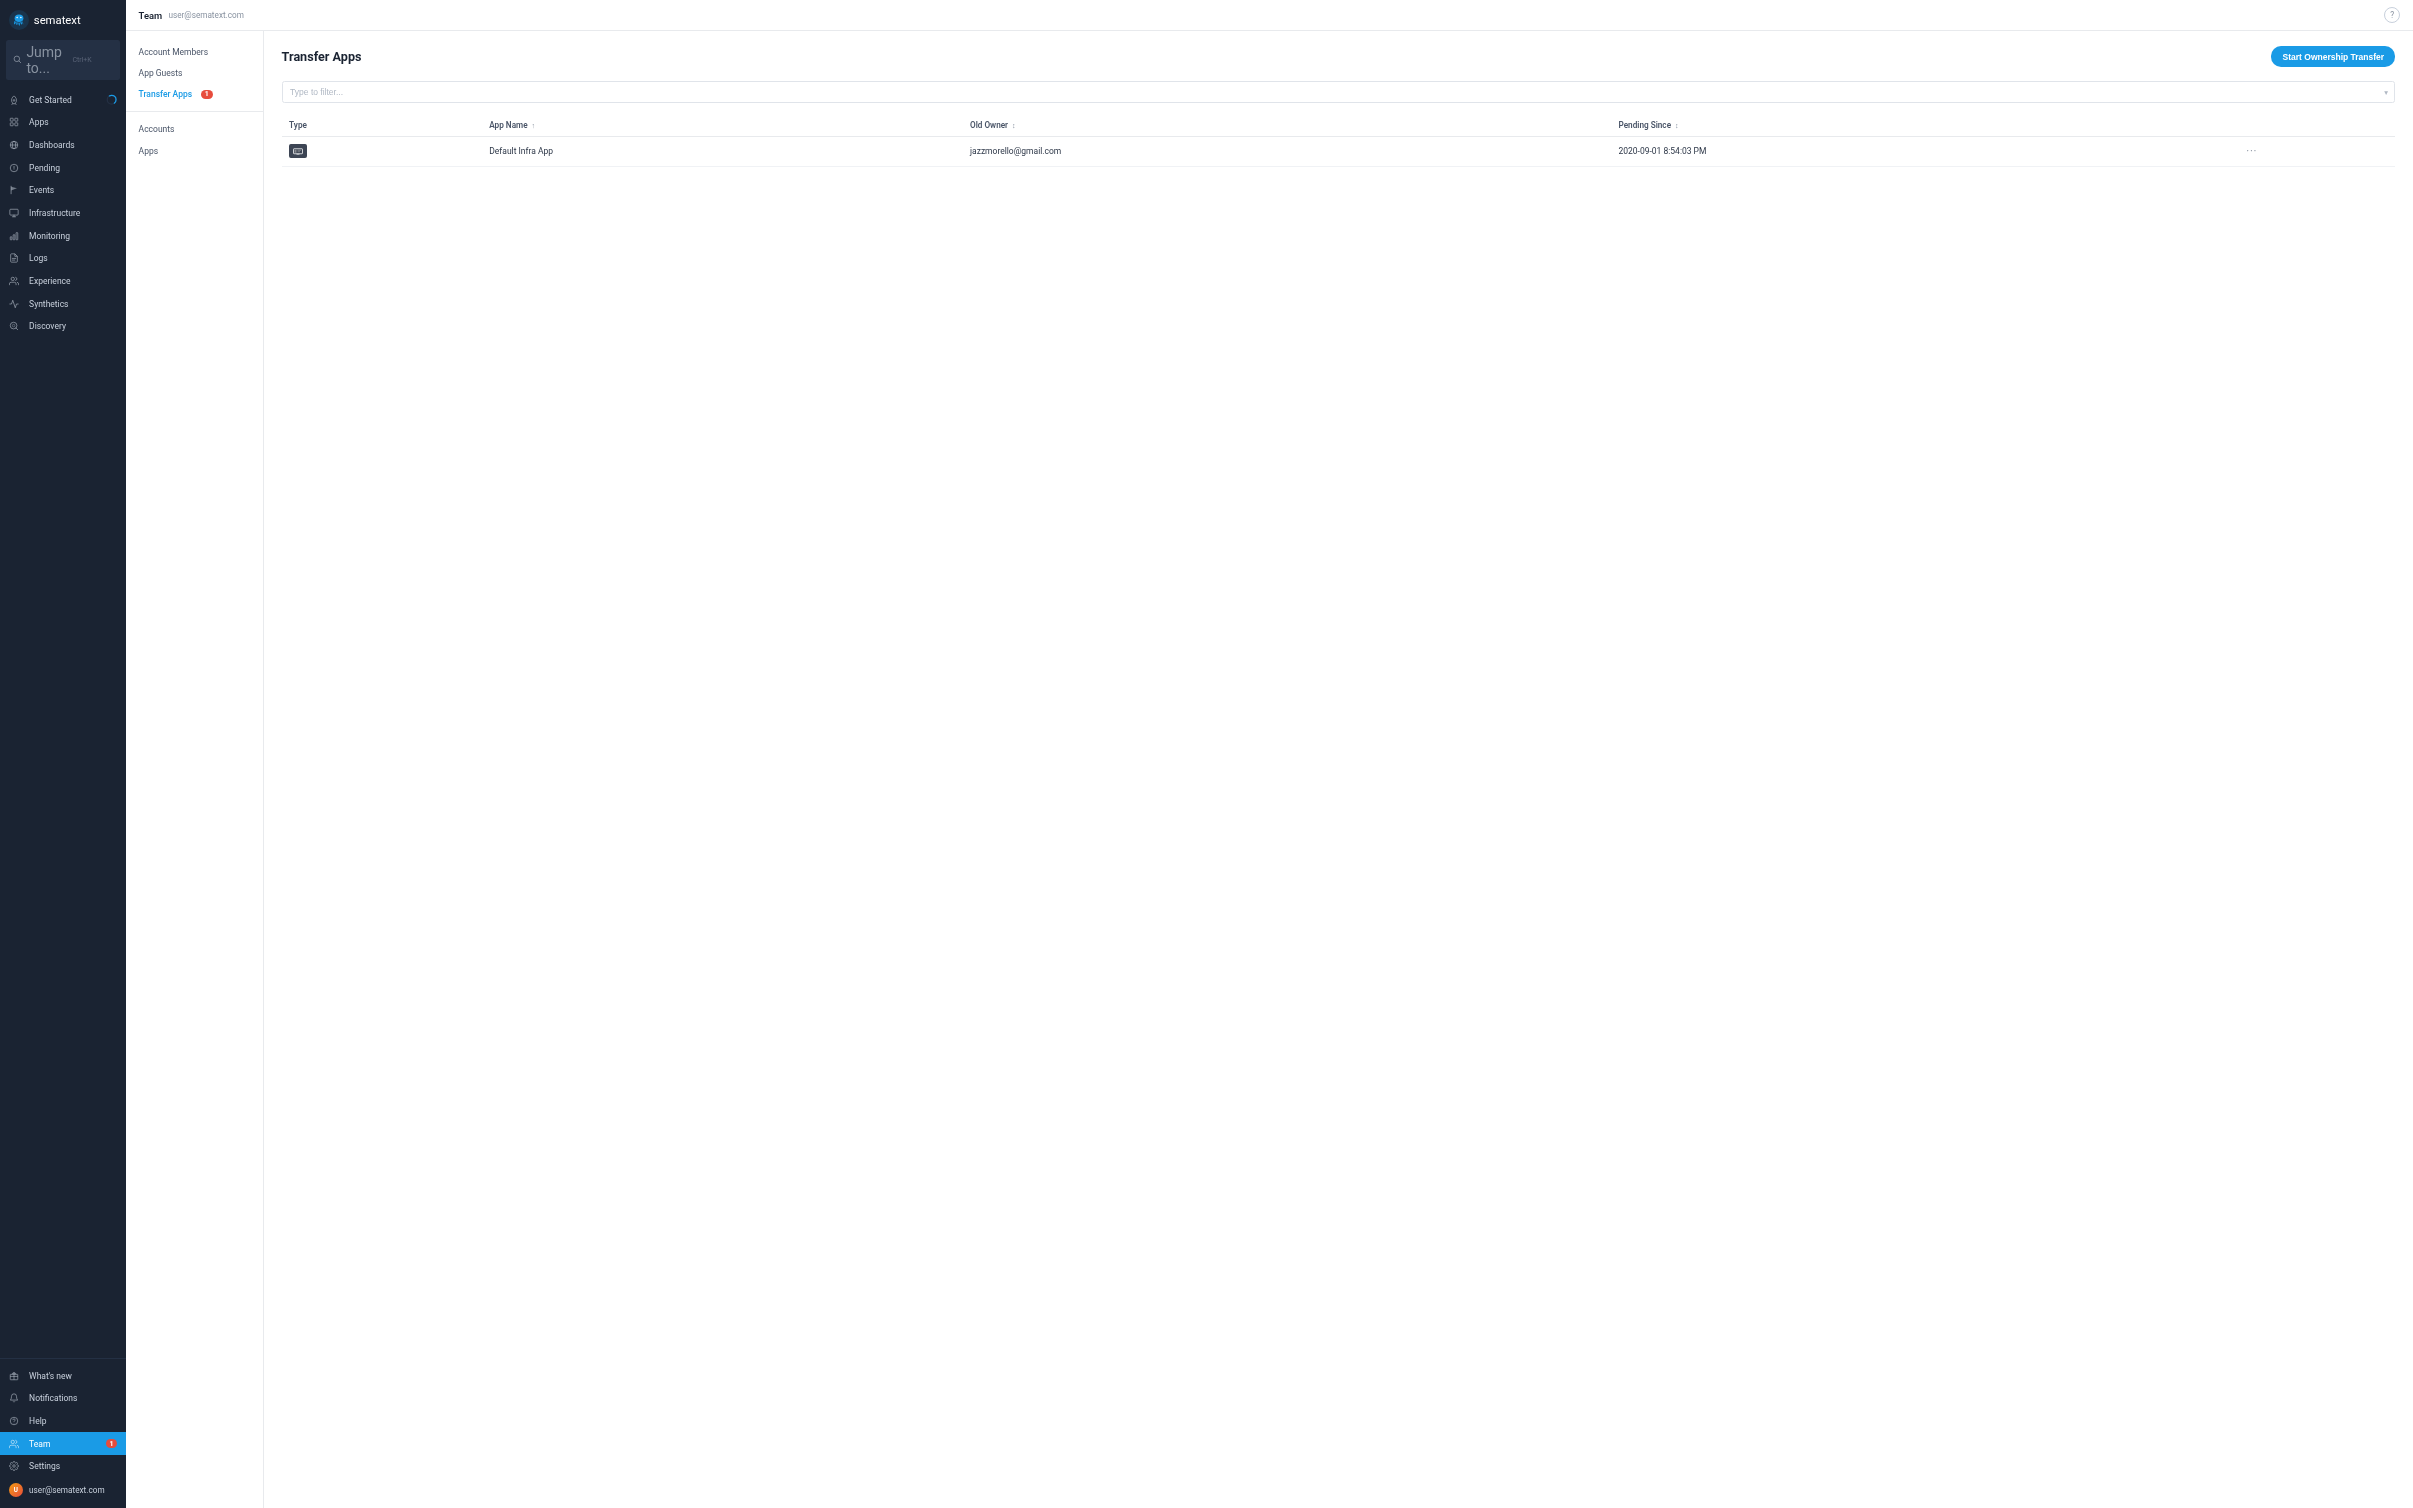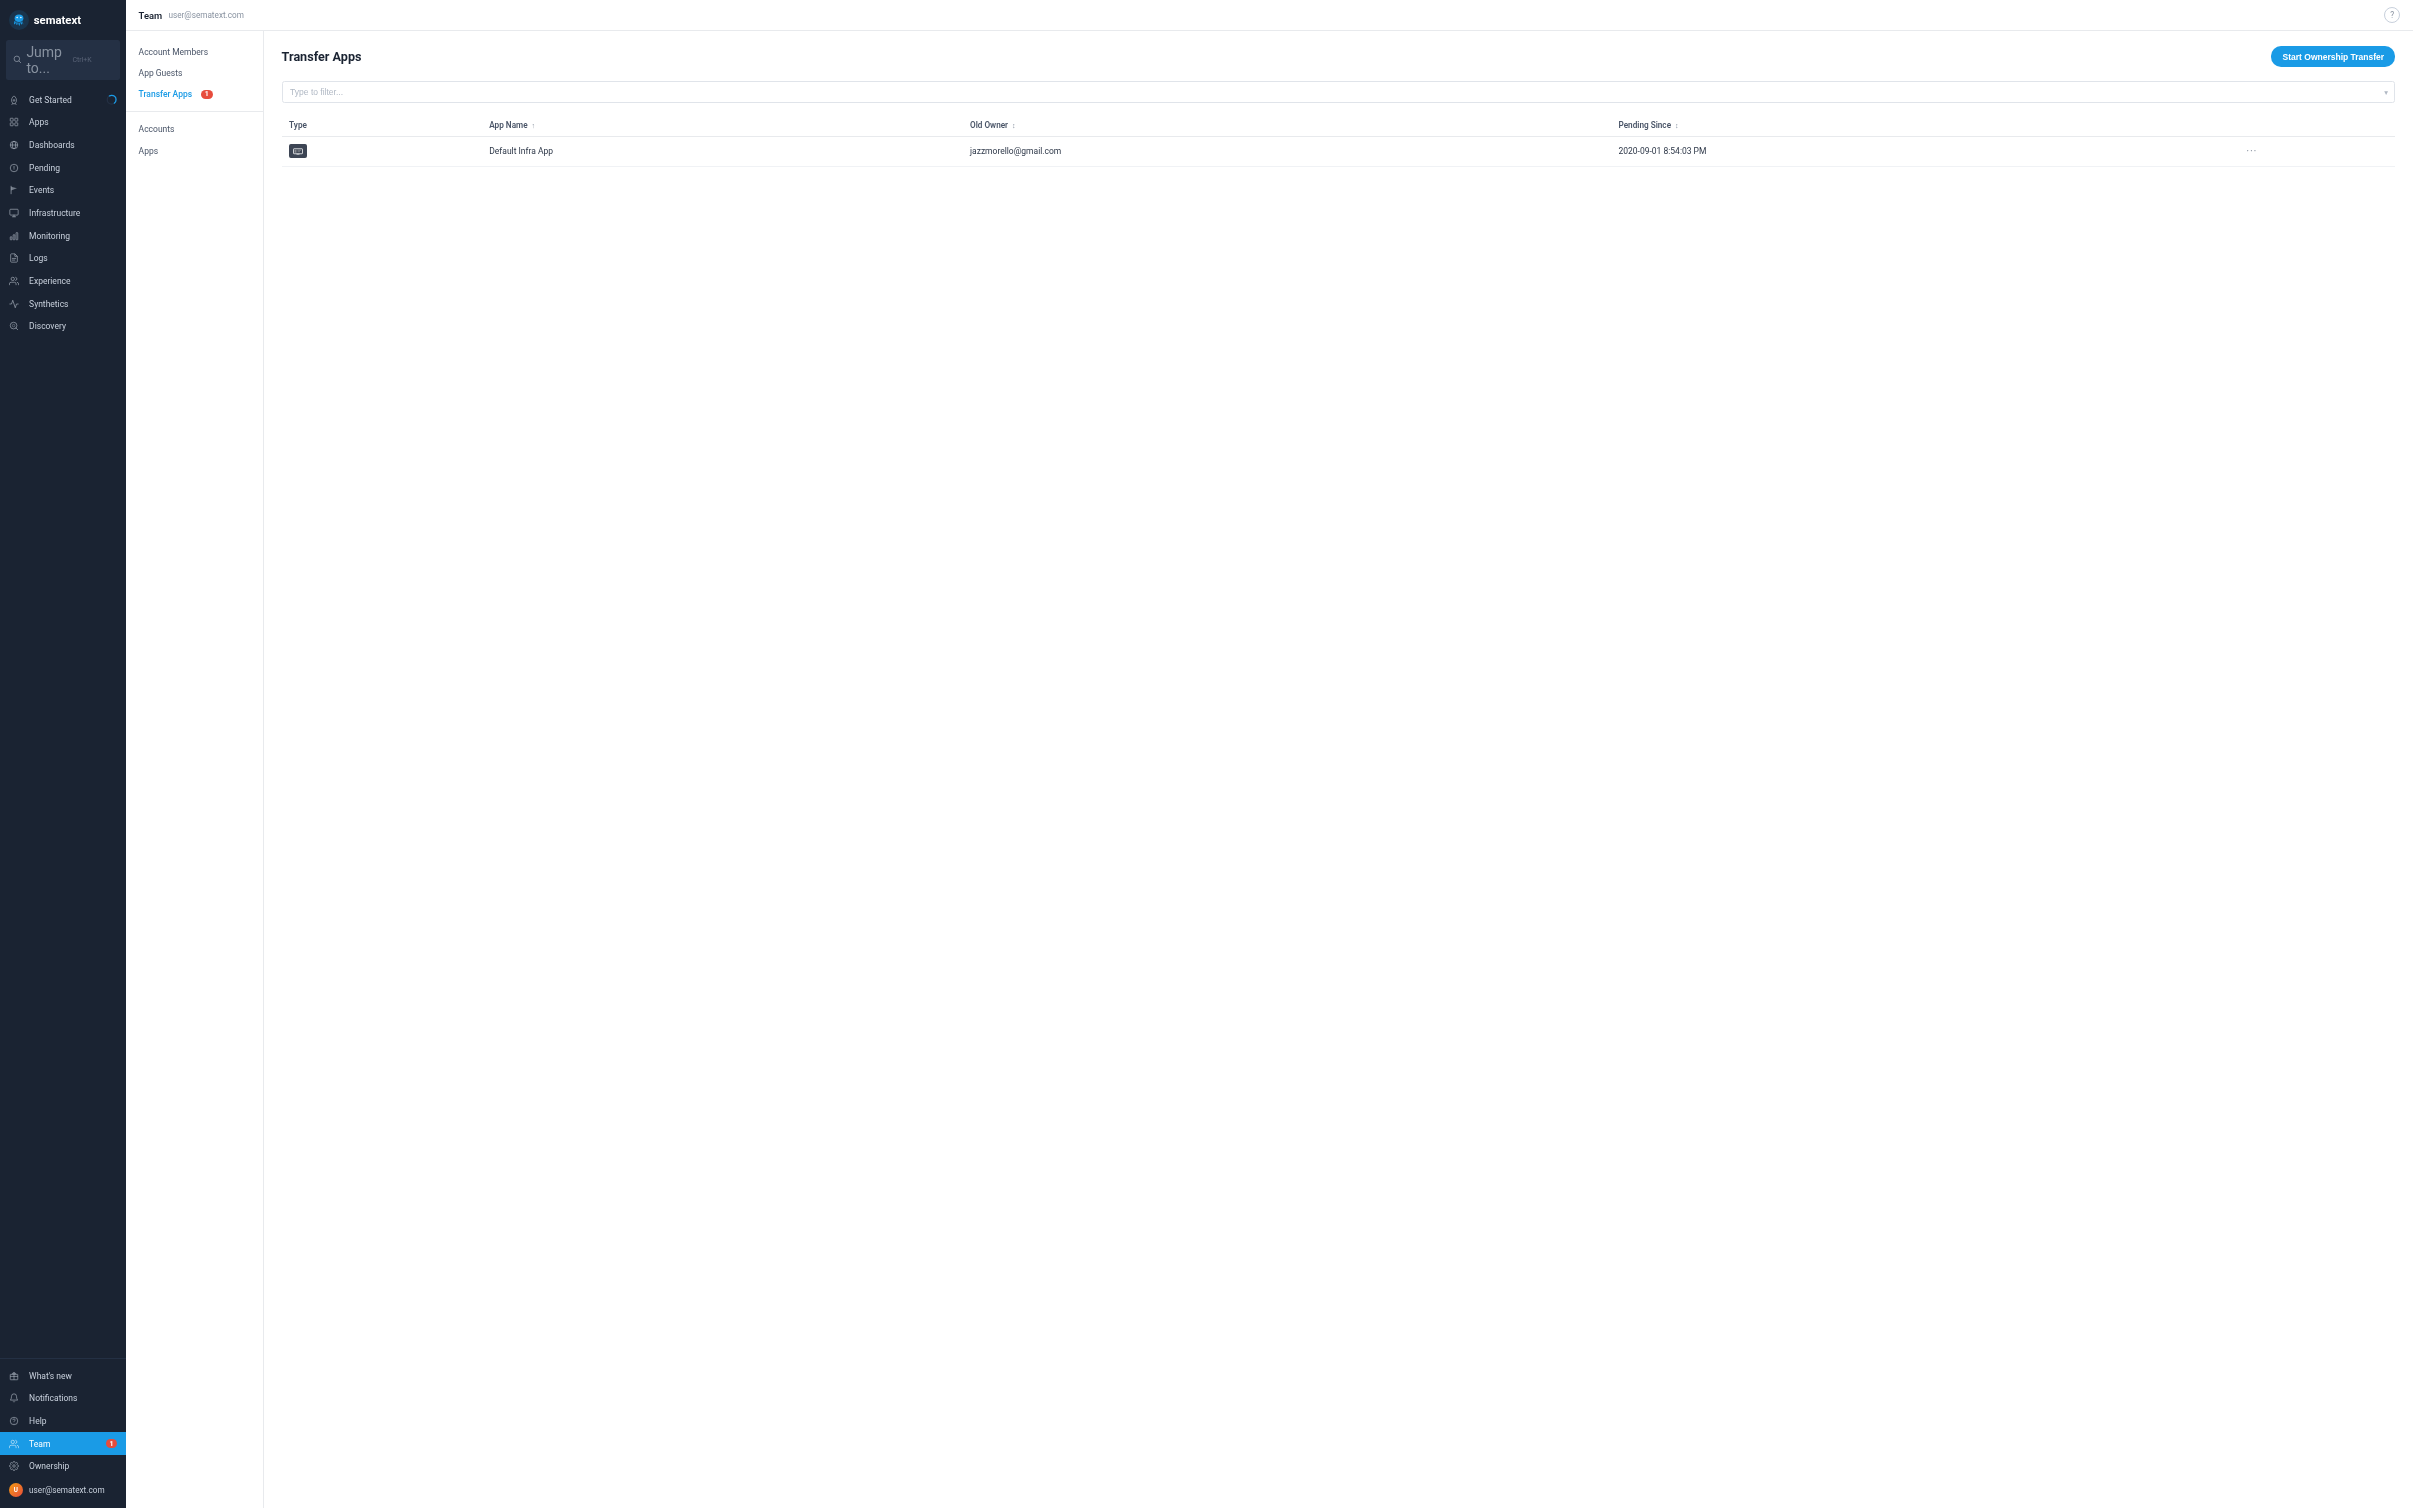--- a/index.html
+++ b/index.html
@@ -22,21 +22,21 @@
       padding: 10px 8.8px;
       gap: 5px;
     }
     .logo-icon {
       width: 20px;
       height: 20px;
     }
     .logo-text {
       color: #fff;
       font-size: 11.3px;
-      font-weight: 700;
+      font-weight: 400;
     }
     .sidebar-search {
       margin: 0 6.3px 6.3px;
       background: #243044;
       border-radius: 2.5px;
       display: flex;
       align-items: center;
       padding: 3.8px 6.3px;
       gap: 5px;
       cursor: pointer;
@@ -541,21 +541,21 @@
       <span class="nav-badge">1</span>
     </div>
 
     <div class="nav-item">
       <span class="nav-icon">
         <svg width="10" height="10" viewBox="0 0 24 24" fill="none">
           <circle cx="12" cy="12" r="3" stroke="#c8d0dc" stroke-width="1.5"></circle>
           <path d="M19.4 15a1.65 1.65 0 00.33 1.82l.06.06a2 2 0 010 2.83 2 2 0 01-2.83 0l-.06-.06a1.65 1.65 0 00-1.82-.33 1.65 1.65 0 00-1 1.51V21a2 2 0 01-4 0v-.09A1.65 1.65 0 009 19.4a1.65 1.65 0 00-1.82.33l-.06.06a2 2 0 01-2.83 0 2 2 0 010-2.83l.06-.06A1.65 1.65 0 004.68 15a1.65 1.65 0 00-1.51-1H3a2 2 0 010-4h.09A1.65 1.65 0 004.6 9a1.65 1.65 0 00-.33-1.82l-.06-.06a2 2 0 010-2.83 2 2 0 012.83 0l.06.06A1.65 1.65 0 009 4.68a1.65 1.65 0 001-1.51V3a2 2 0 014 0v.09a1.65 1.65 0 001 1.51 1.65 1.65 0 001.82-.33l.06-.06a2 2 0 012.83 0 2 2 0 010 2.83l-.06.06A1.65 1.65 0 0019.4 9a1.65 1.65 0 001.51 1H21a2 2 0 010 4h-.09a1.65 1.65 0 00-1.51 1z" stroke="#c8d0dc" stroke-width="1.5"></path>
         </svg>
       </span>
-      <span>Ownership</span>
+      <span>Settings</span>
     </div>
 
     <div class="user-item">
       <div class="user-avatar">U</div>
       <span>user@sematext.com</span>
     </div>
   </div>
 </nav>
 
 <div class="main-wrapper">

